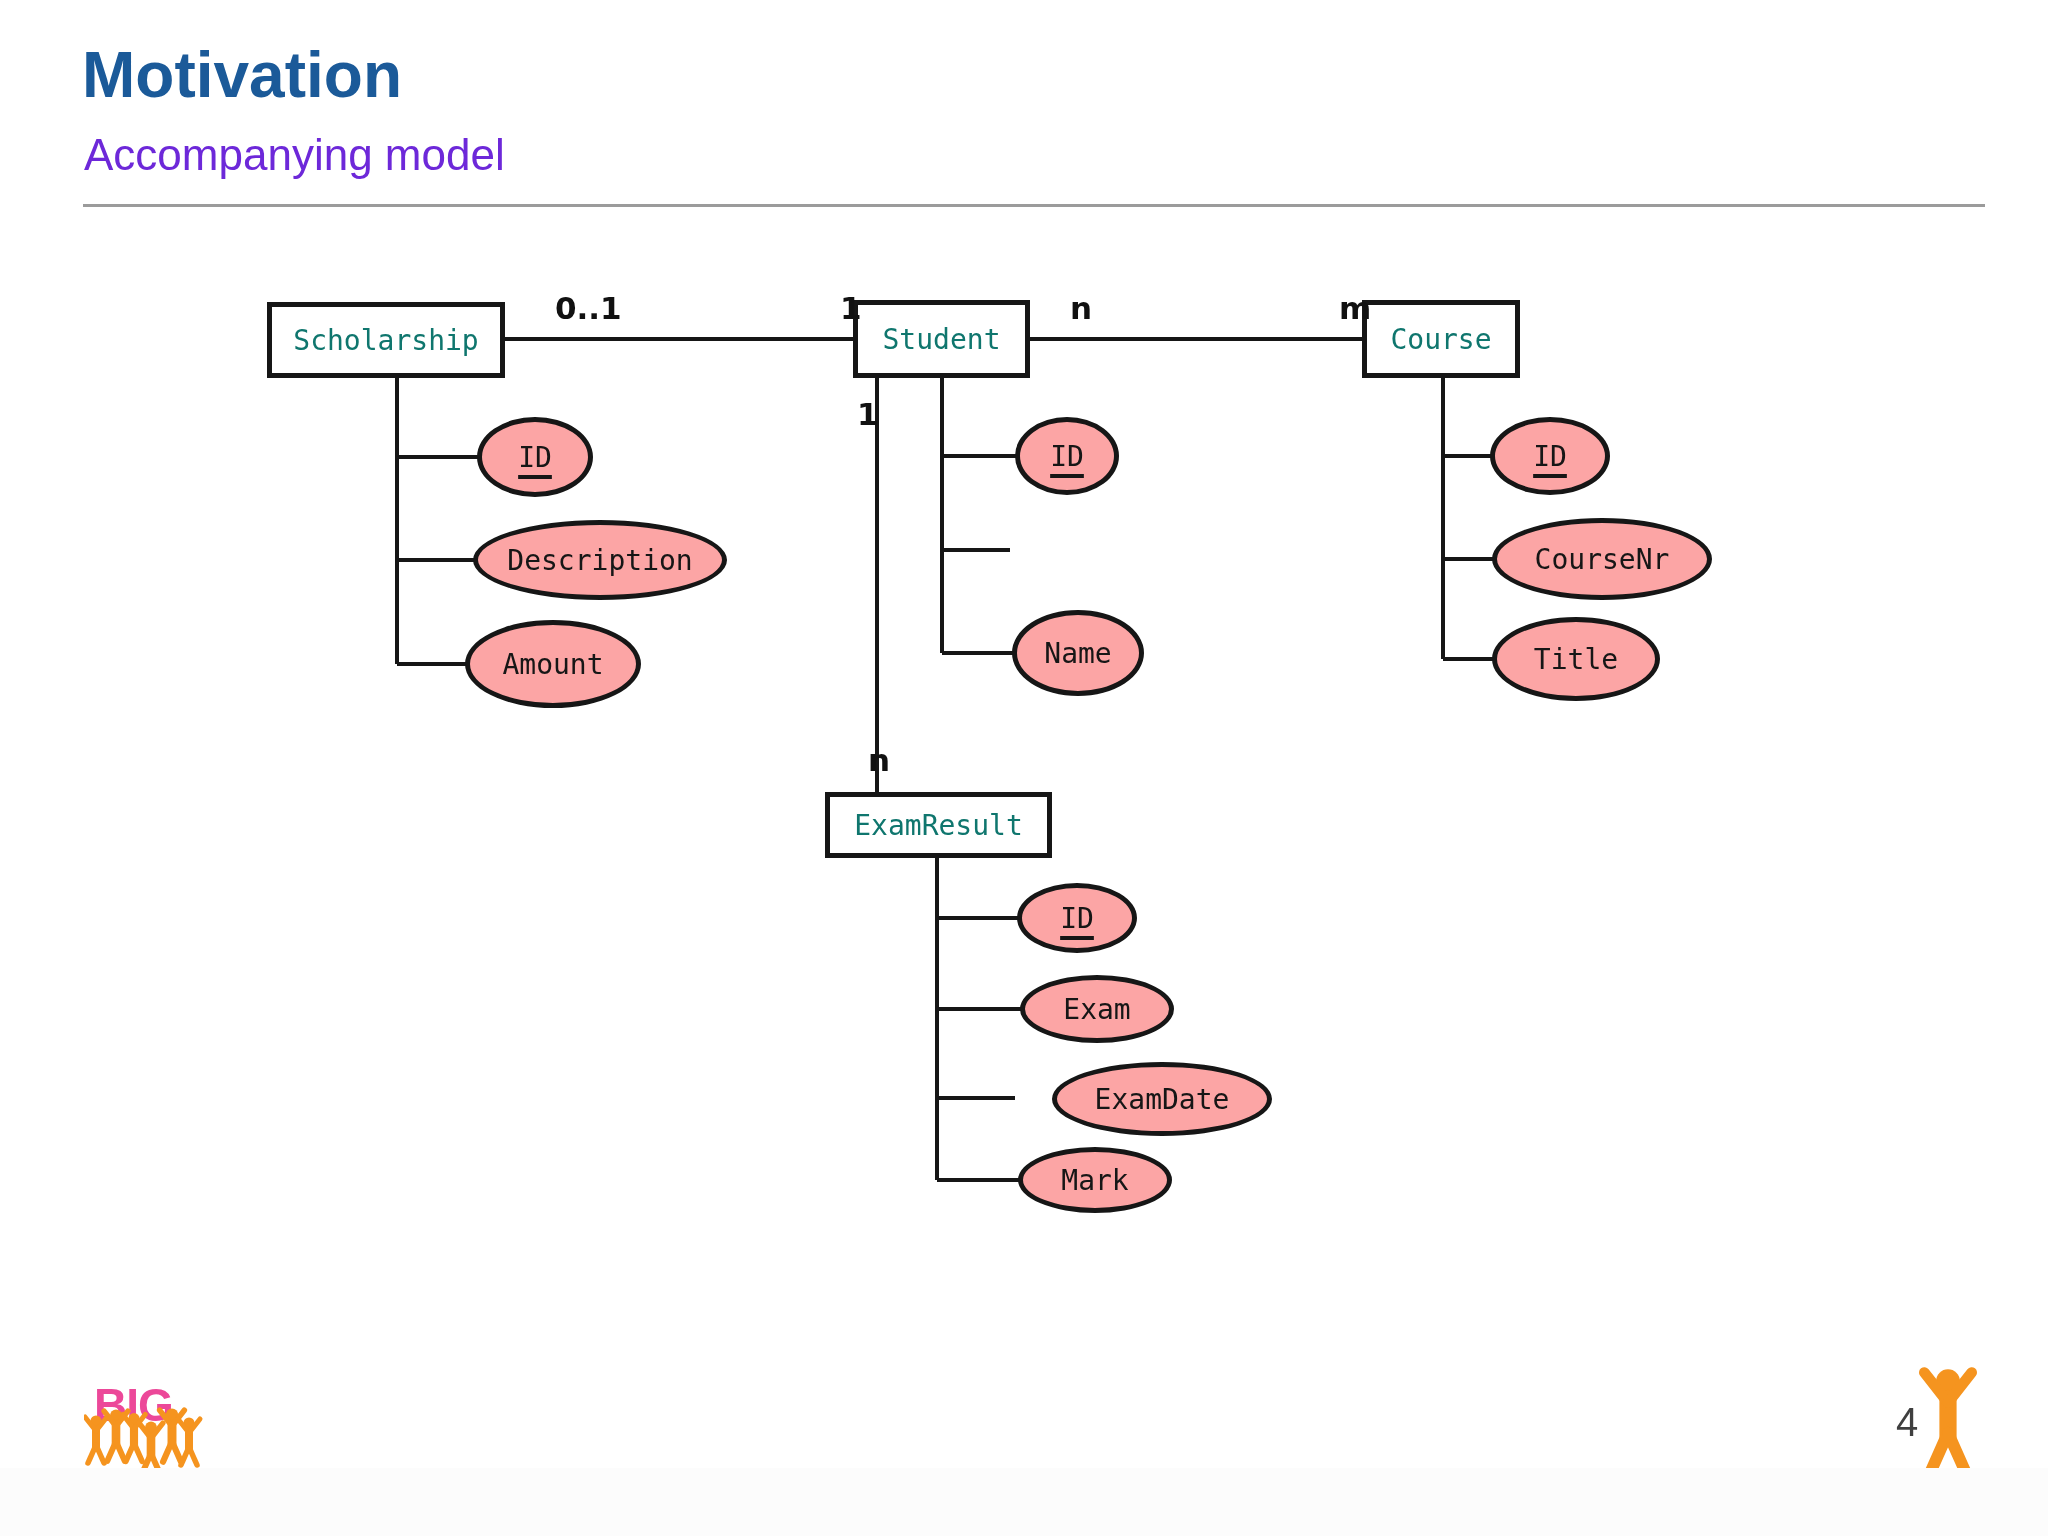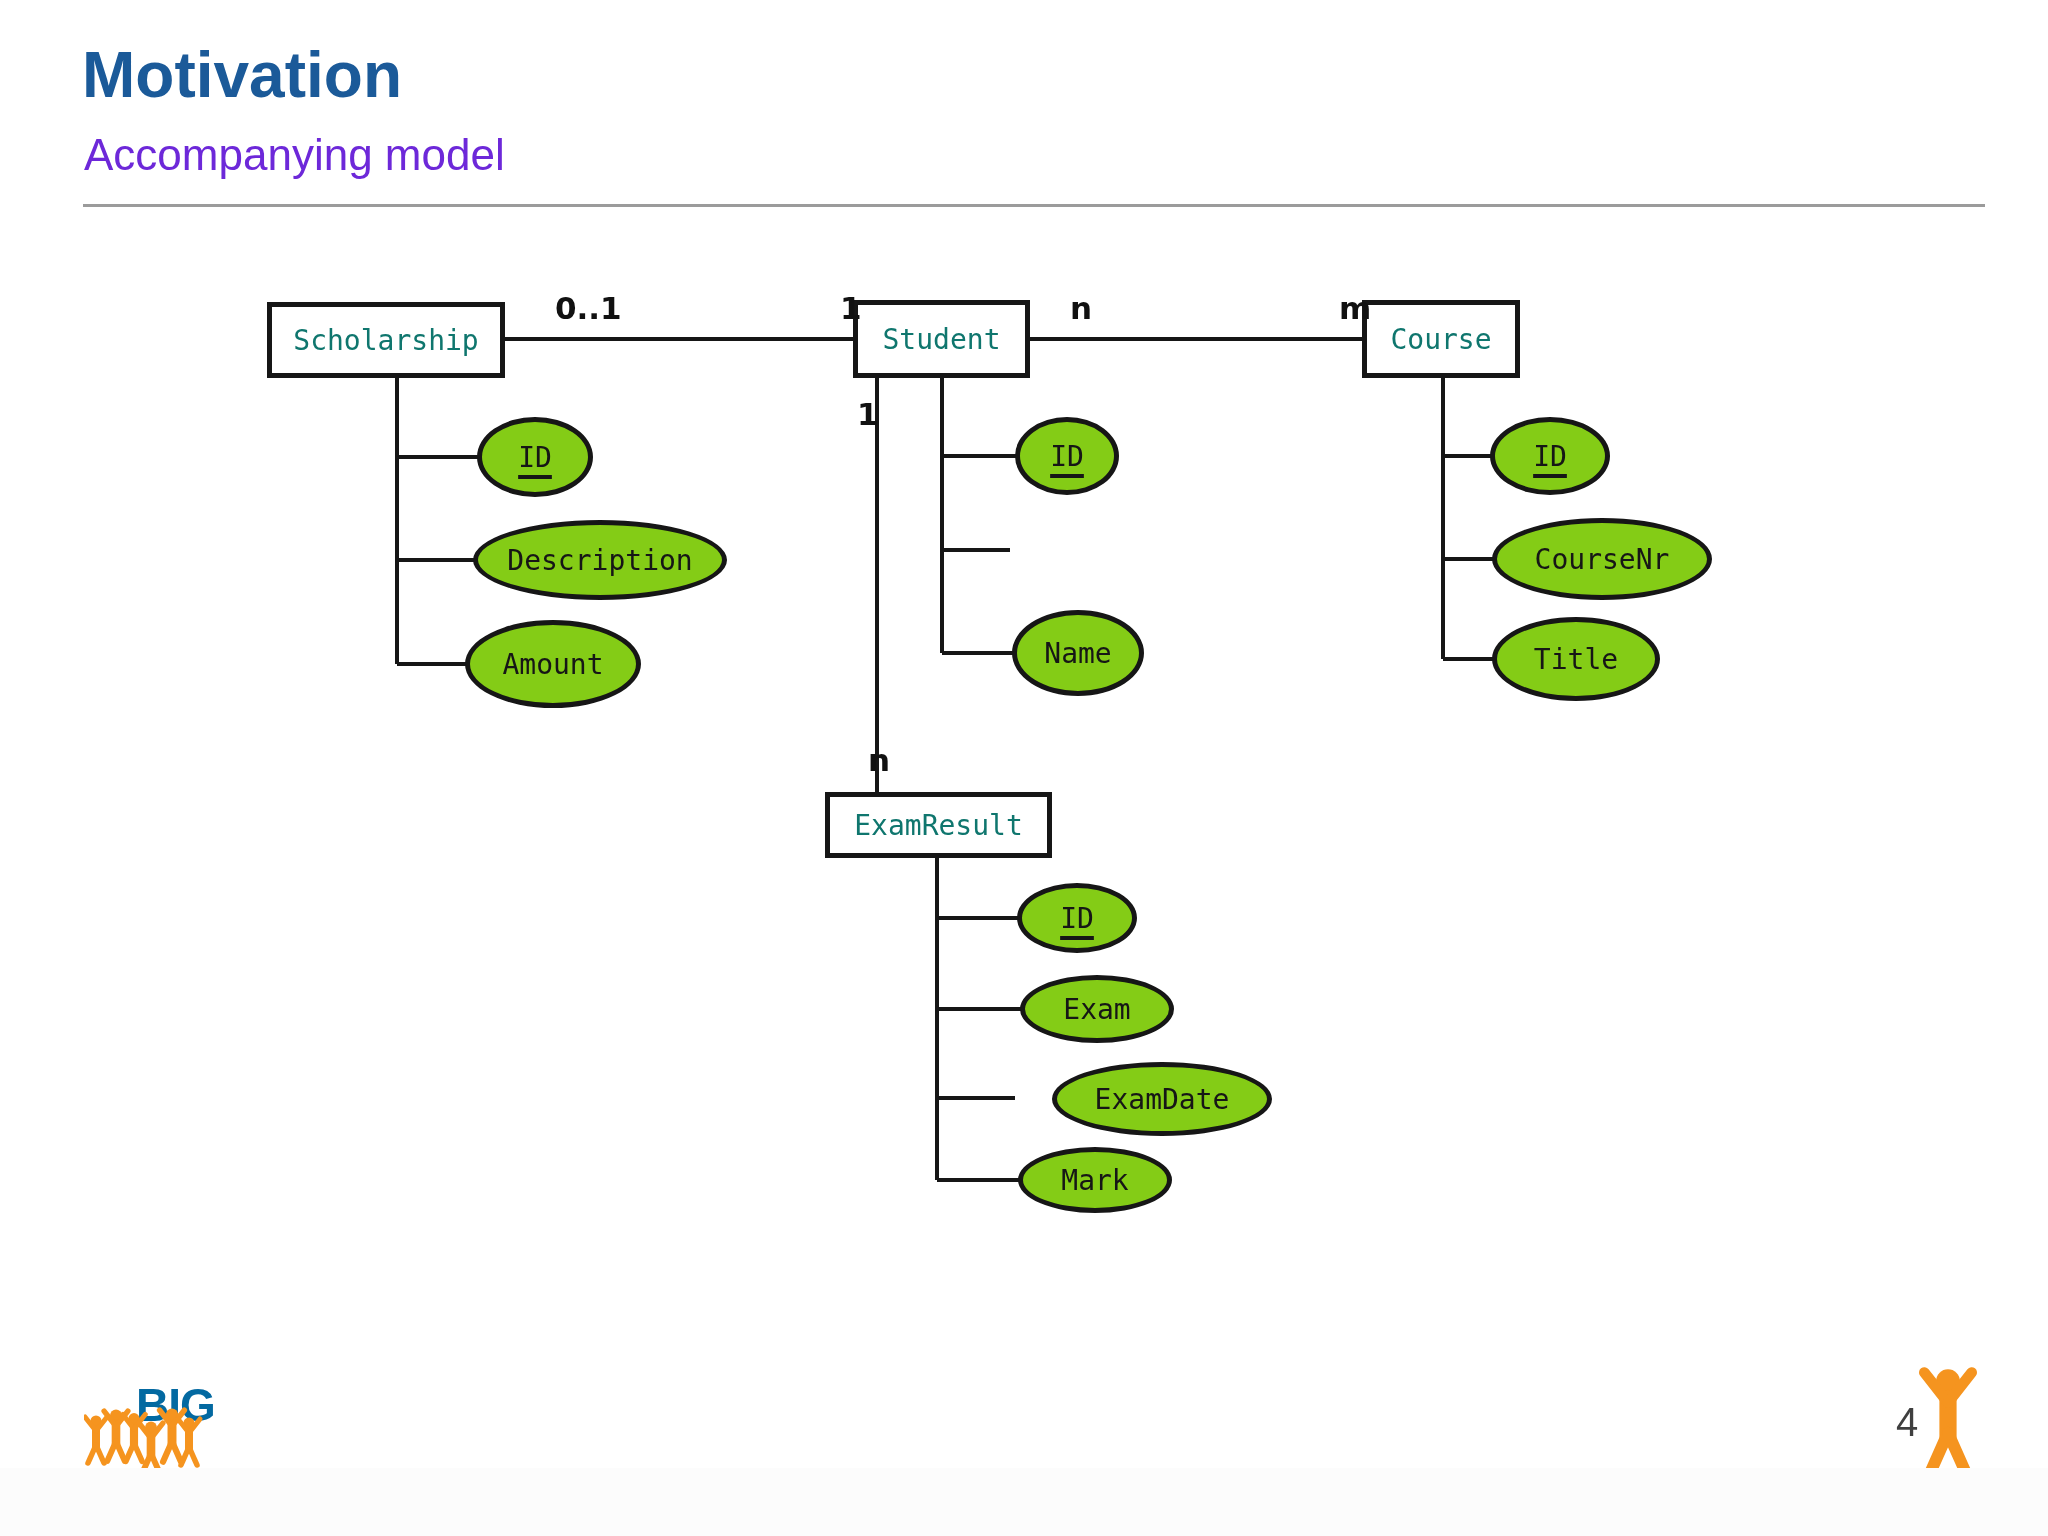--- a/index.html
+++ b/index.html
@@ -20,35 +20,35 @@
     background:#9b9b9b;
   }
   .connector-svg { position:absolute; left:0; top:0; }
   .entity {
     position:absolute; box-sizing:border-box; background:#ffffff;
     border:5px solid #161616; display:flex; align-items:center; justify-content:center;
     font-family:"DejaVu Sans Mono", monospace; font-size:28px; color:#0f766e;
     white-space:nowrap;
   }
   .attr {
-    position:absolute; box-sizing:border-box; background:#84cc16;
+    position:absolute; box-sizing:border-box; background:#fca5a5;
     border:5px solid #161616; border-radius:50%;
     display:flex; align-items:center; justify-content:center;
     font-family:"DejaVu Sans Mono", monospace; font-size:28px; color:#161616;
     white-space:nowrap;
   }
   .pk { text-decoration:underline; text-underline-offset:8px; text-decoration-thickness:4px; }
   .card {
     position:absolute; font-family:"DejaVu Sans", sans-serif;
     font-size:31px; font-weight:bold; color:#111111; white-space:nowrap;margin-left:24px;
   }
   .big-logo { position:absolute; left:84px; top:1378px; width:120px; height:100px; }
   .big-logo-text {
     position:absolute; left:10px; top:0px; font-size:46px; font-weight:bold;
-    color:#0369a1; letter-spacing:-1px; font-family:"Liberation Sans", sans-serif;margin-left:42px;
+    color:#ec4899; letter-spacing:-1px; font-family:"Liberation Sans", sans-serif;
   }
   .big-logo-figures { position:absolute; left:0px; top:28px; }
   .page-number {
     position:absolute; left:1896px; top:1400px; font-size:40px; color:#3f3f3f;
   }
   .corner-figure { position:absolute; left:1912px; top:1362px; }
   .bottom-strip {
     position:absolute; left:0; top:1468px; width:2048px; height:68px;
     background:#fcfcfc;
   }

